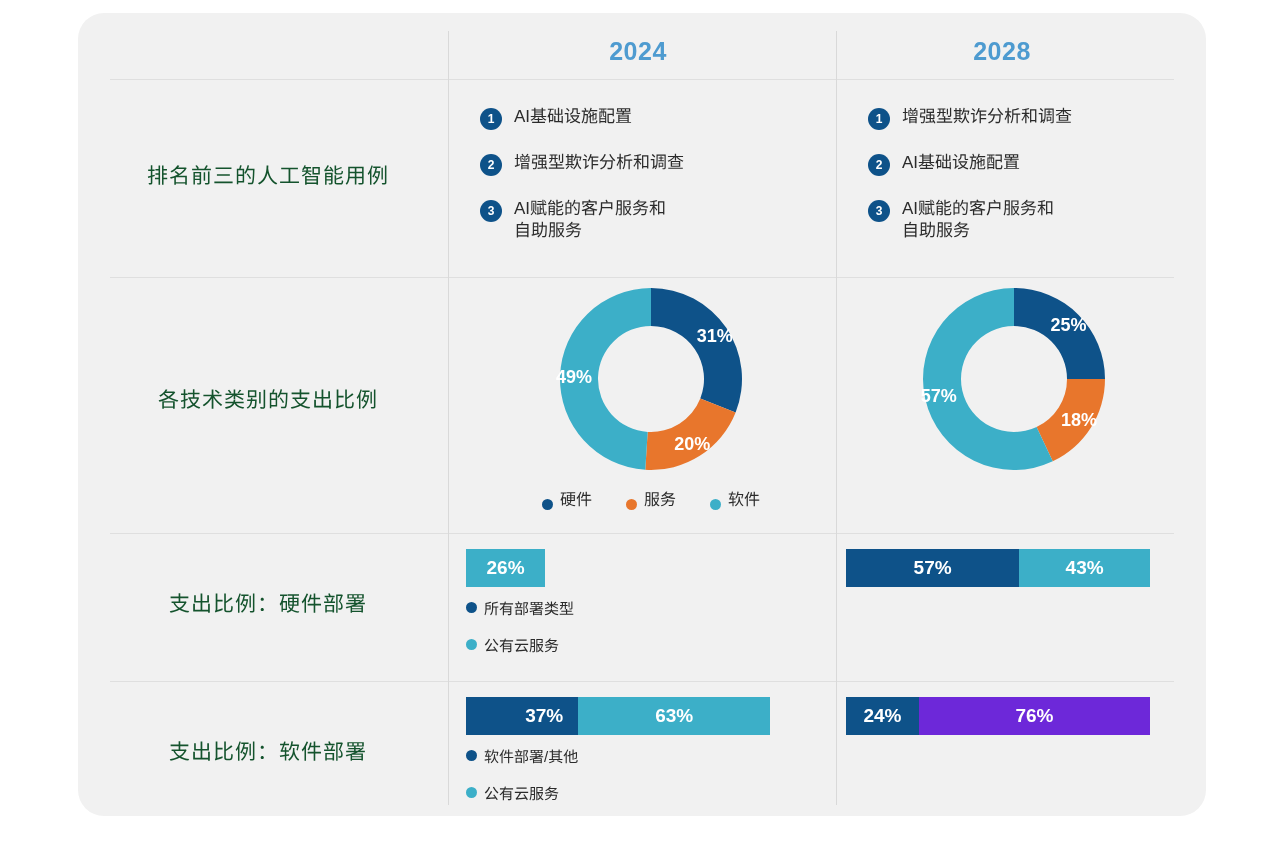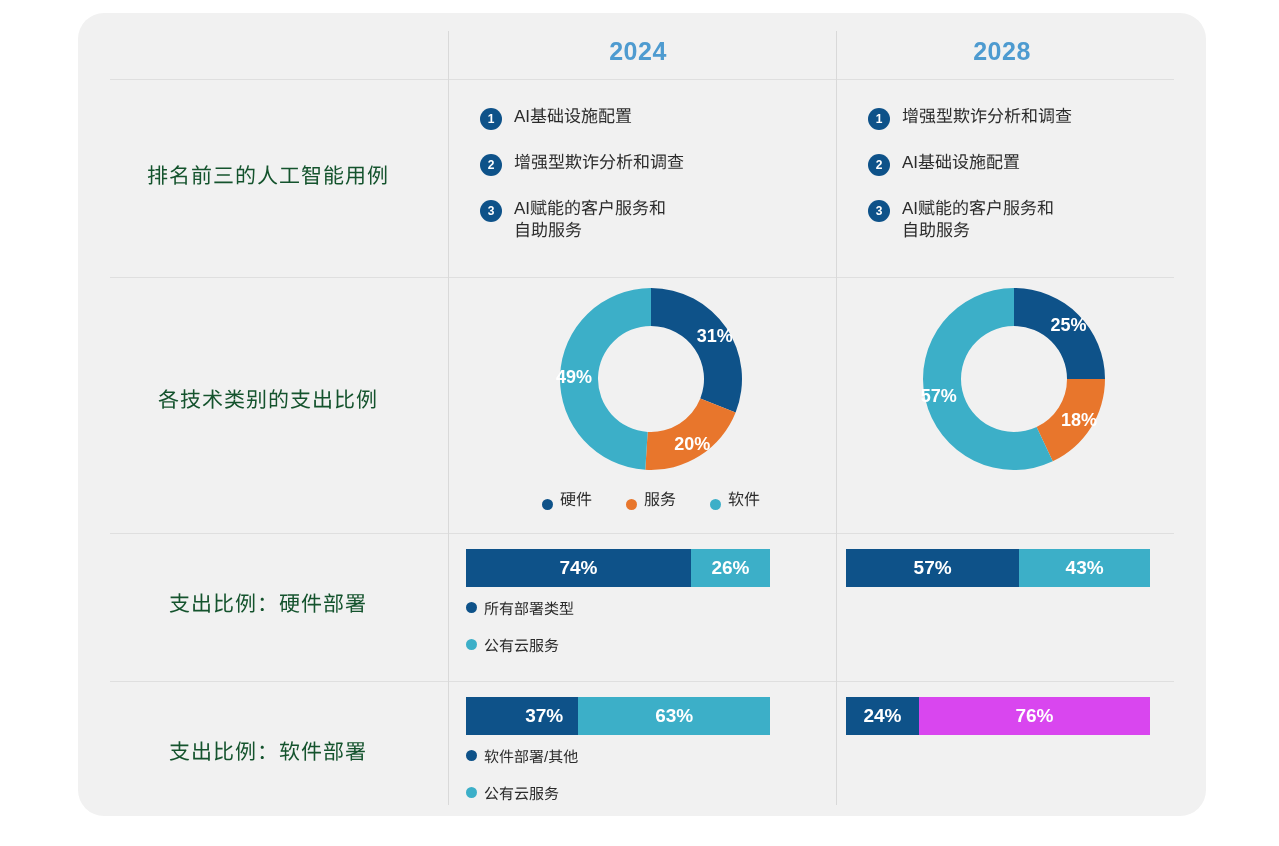--- a/index.html
+++ b/index.html
@@ -338,21 +338,20 @@
       </div>
 
       <div class="row row-3">
         <div class="col-label">
           <div class="rowlabel">支出比例：硬件部署</div>
         </div>
 
         <div class="col-y1">
           <div class="barcell">
             <div class="stackbar" style="width:304px">
-              <div class="seg" id="r3-2024-a" style="background: rgb(14, 82, 137); width: 224.96px;">74%</div>
               <div class="seg" id="r3-2024-b" style="background: rgb(60, 175, 200); width: 79.04px;">26%</div>
             </div>
             <div class="bar-legend">
               <span class="lg">
                 <span class="dot" style="background:#0e5289"></span>
                 <span>所有部署类型</span>
               </span>
               <span class="lg">
                 <span class="dot" style="background:#3cafc8"></span>
                 <span>公有云服务</span>
@@ -402,21 +401,21 @@
                 <span>公有云服务</span>
               </span>
             </div>
           </div>
         </div>
 
         <div class="col-y2">
           <div class="barcell narrow">
             <div class="stackbar" style="width:304px">
               <div class="seg" id="r4-2028-a" style="background: rgb(14, 82, 137); width: 72.96px;">24%</div>
-              <div class="seg" id="r4-2028-b" style="background: #d946ef; width: 231.04px;">76%</div>
+              <div class="seg" id="r4-2028-b" style="background: #6d28d9; width: 231.04px;">76%</div>
             </div>
             <div class="bar-legend" style="visibility:hidden">
               <span class="lg">
                 <span class="dot" style="background:#0e5289"></span>
                 <span>本地部署/其他</span>
               </span>
               <span class="lg">
                 <span class="dot" style="background:#3cafc8"></span>
                 <span>公有云服务</span>
               </span>

